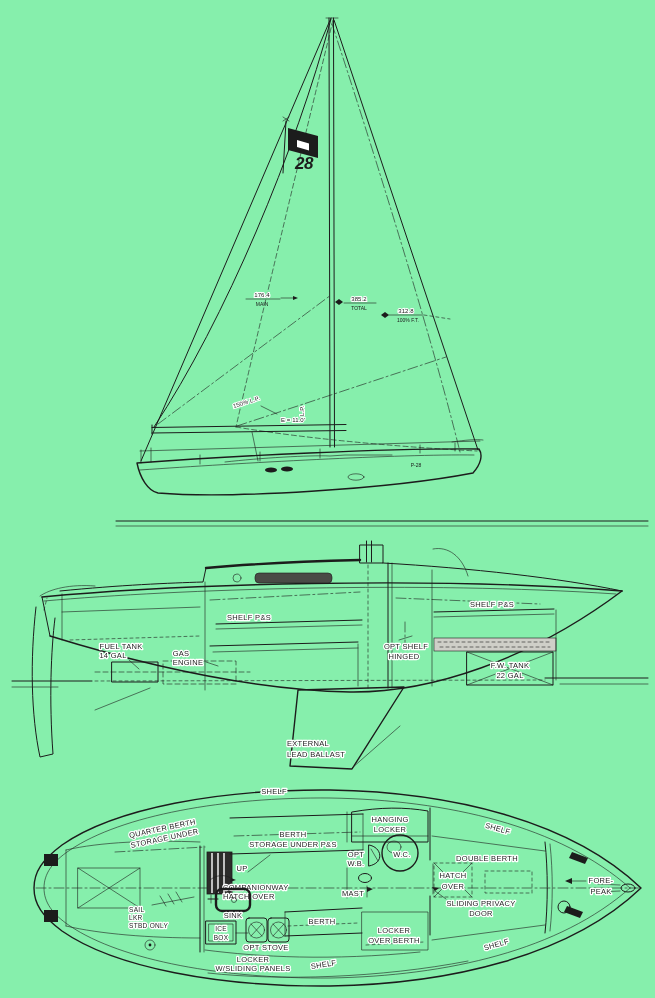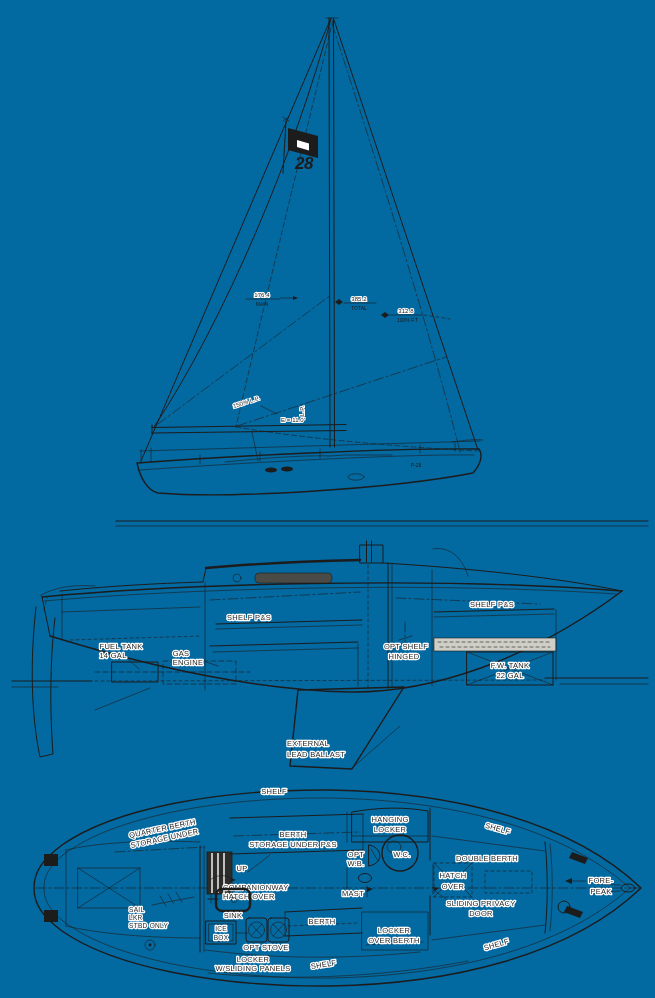--- a/index.html
+++ b/index.html
@@ -1,16 +1,16 @@
 <!DOCTYPE html>
 <html><head>
 <meta charset="utf-8">
 <style>
   html,body{margin:0;padding:0;background:#ffffff;}
-  .page{position:relative;width:655px;height:998px;background:#0369a1;overflow:hidden;}
+  .page{position:relative;width:655px;height:998px;background:#86efac;overflow:hidden;}
   svg{display:block;}
   .ln{fill:none;stroke:#1c1c1c;stroke-width:1;stroke-linecap:round;stroke-linejoin:round;}
   .thin{stroke-width:.6;}
   .med{stroke-width:1.4;}
   .thick{stroke-width:2.4;}
   .dash{stroke-dasharray:5 3;}
   .dash2{stroke-dasharray:3 3;}
   .dashdot{stroke-dasharray:10 3 2 3;}
   .inkfill{fill:#1c1c1c;stroke:none;}
   .grayfill{fill:#cfcfc8;stroke:#1c1c1c;stroke-width:.6;}

